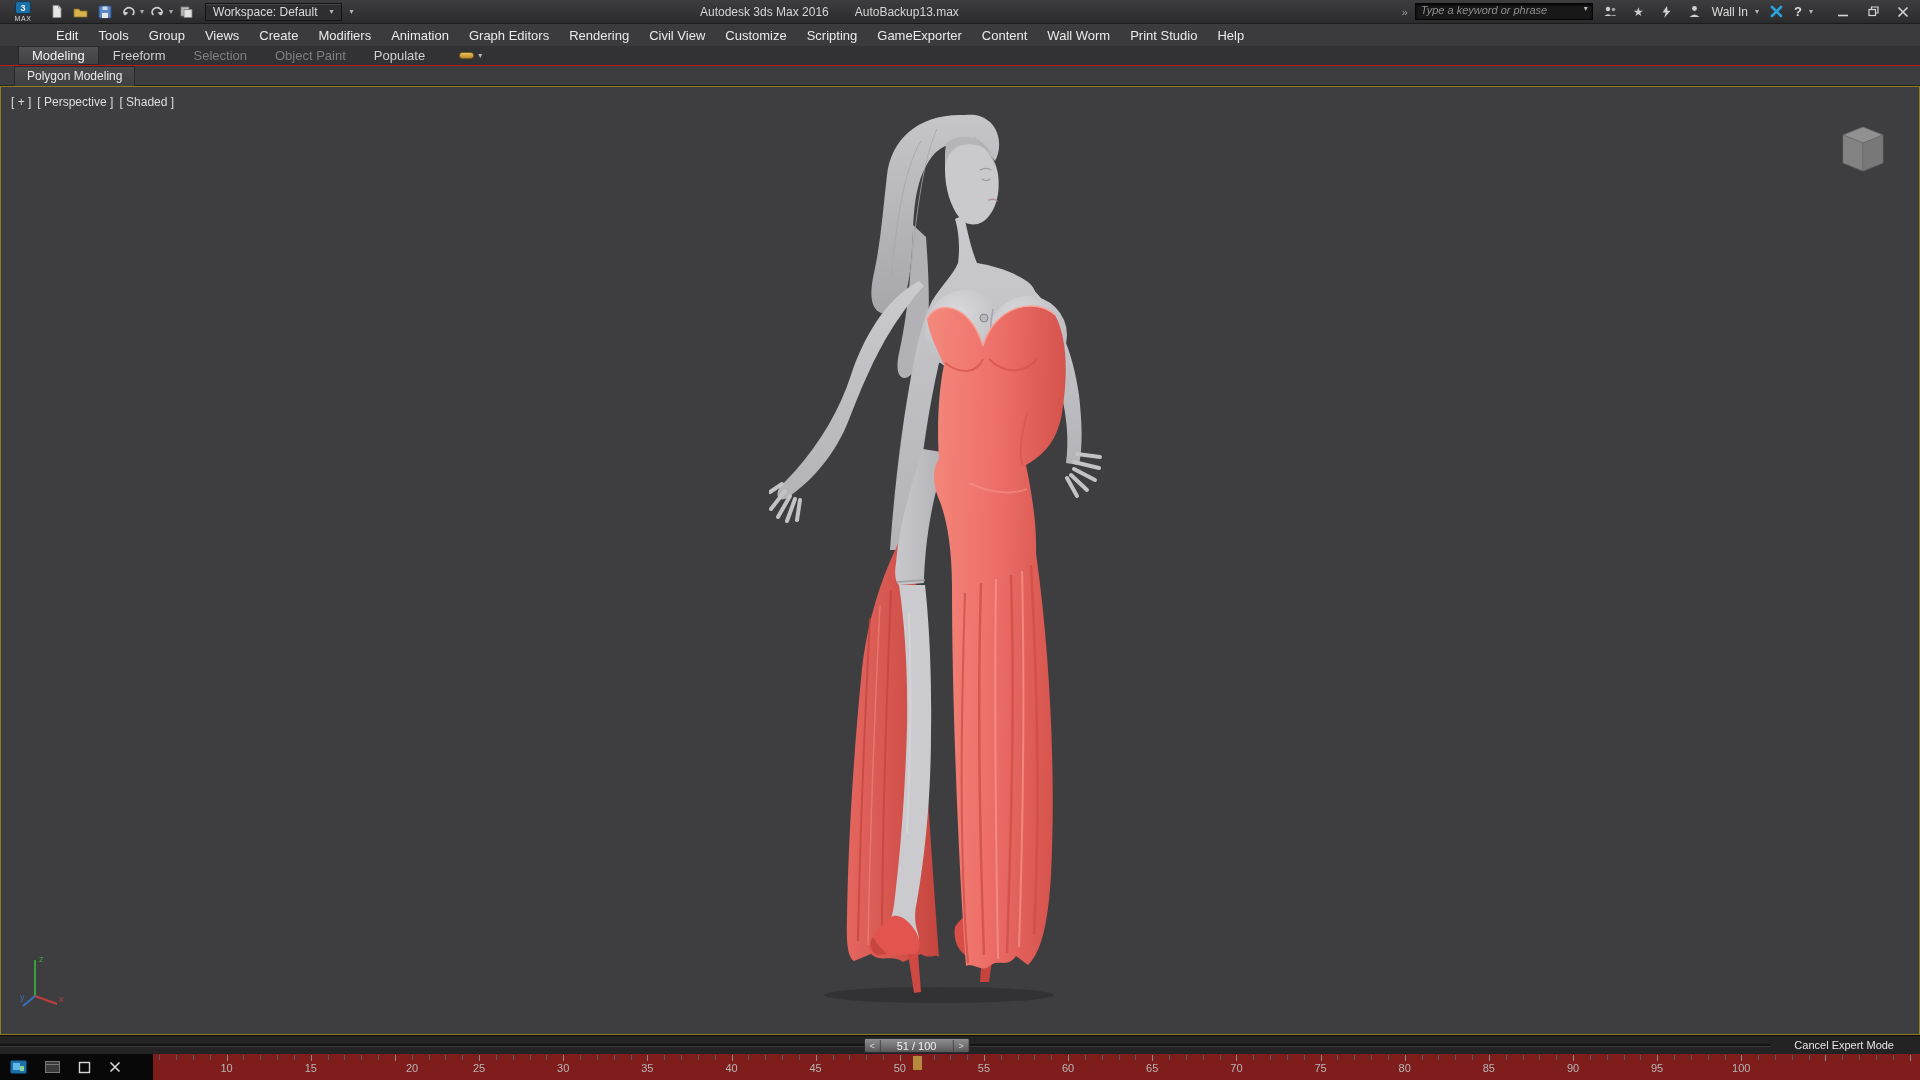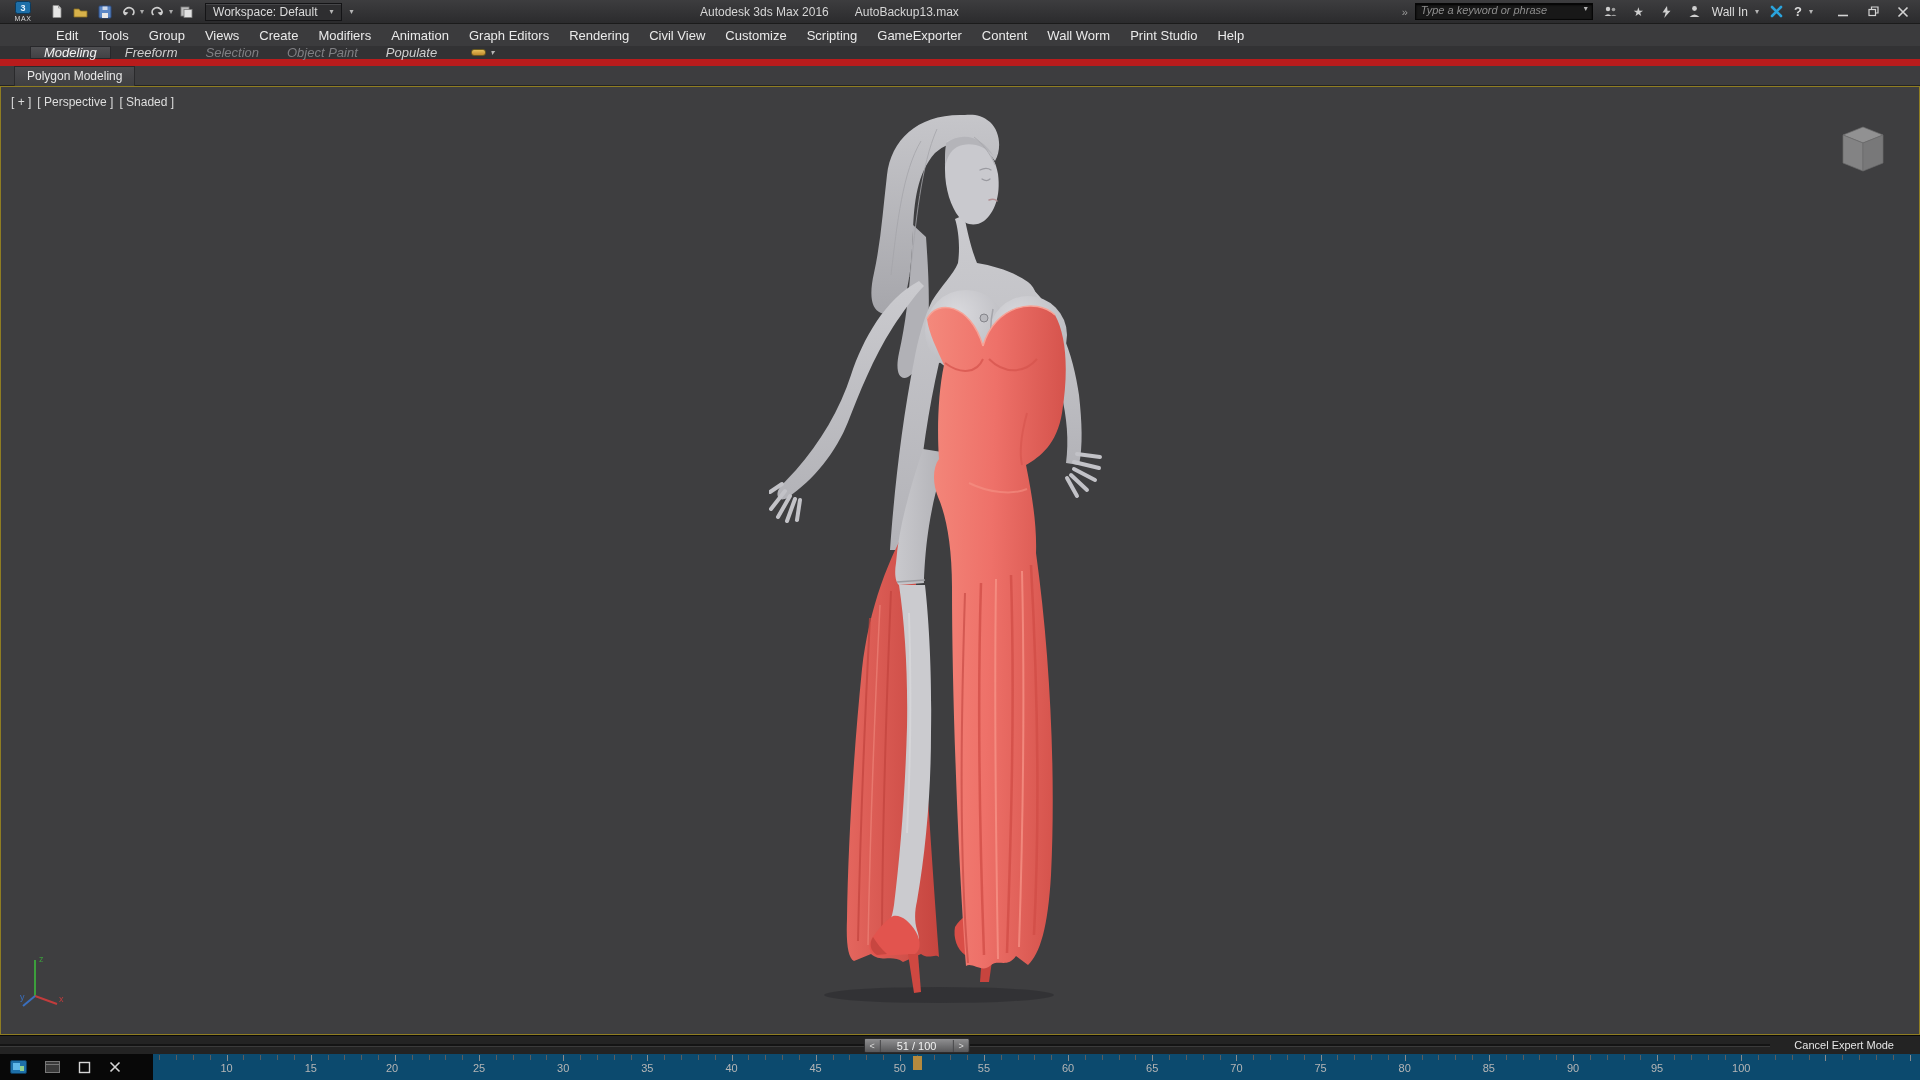--- a/index.html
+++ b/index.html
@@ -32,21 +32,21 @@
   .help-q { font-size:13px; font-weight:bold; color:#dcdcdc; }
   .win-controls { display:flex; margin-left:8px; }
   .win-btn { width:30px; height:22px; display:flex; align-items:center; justify-content:center; }
 
   
   .menubar { height:22px; background:#3b3b3d; display:flex; align-items:center; padding-left:46px; }
   .menu-item { padding:3px 10px; font-size:13px; color:#eaeaea; }
 
   
   .tabrow { height:20px; background:#323234; display:flex; align-items:stretch;
-    padding-left:30px; border-bottom:7px solid #b91c1c;font-style:italic; }
+    padding-left:18px; border-bottom:1px solid #b91c1c; }
   .rtab { display:flex; align-items:center; padding:0 14px; font-size:13px; color:#cfcfcf; }
   .rtab.active { background:linear-gradient(#525255,#404043); color:#f2f2f2;
     box-shadow:inset 0 0 0 1px #28282b; }
   .rtab.disabled { color:#7f7f83; }
   .ribbon-toggle { display:flex; align-items:center; gap:4px; margin-left:20px; }
   .pill { width:15px; height:7px; background:linear-gradient(#e8c05a,#c08a2e);
     border:1px solid #6b5a1e; border-radius:3px; }
   .caret { font-size:8px; color:#b5b5b5; }
 
   
@@ -75,21 +75,21 @@
   .slider-handle .arr { padding:0 5px; font-size:9px; color:#dcdcdc; }
   .slider-handle .readout { padding:0 16px; border-left:1px solid #48484a;
     border-right:1px solid #48484a; white-space:nowrap; }
   .expert-btn { width:150px; display:flex; align-items:center; justify-content:flex-end;
     padding-right:26px; font-size:11px; color:#e6e6e6; }
 
   
   .rulerrow { height:26px; display:flex; }
   .icons-panel { width:153px; background:#080808; display:flex; align-items:center;
     gap:18px; padding-left:10px; }
-  .ruler { flex:1; position:relative; background:#0c4a6e; overflow:hidden; }
+  .ruler { flex:1; position:relative; background:#7f1d1d; overflow:hidden; }
   .tick { position:absolute; top:1px; width:1px; height:5px; background:#5c5c5c; }
   .tick.major { background:#8a8a8a; height:6px; }
   .rlabel { position:absolute; top:8px; transform:translateX(-50%); font-size:11px; color:#b6b6b6; }
   .fmarker { position:absolute; top:2px; width:9px; height:14px; background:#b58a3e; }
 </style>
 </head>
 <body>
 
 <div class="titlebar">
   <div class="app-btn">
@@ -538,21 +538,21 @@
       <div class="tick" style="left: 1638.8px;"></div>
       <div class="tick" style="left: 1655.6px;"></div>
       <div class="tick major" style="left: 1672.4px;"></div>
       <div class="tick" style="left: 1689.3px;"></div>
       <div class="tick" style="left: 1706.1px;"></div>
       <div class="tick" style="left: 1722.9px;"></div>
       <div class="tick" style="left: 1739.8px;"></div>
       <div class="tick major" style="left: 1756.6px;"></div>
       <div class="rlabel" style="left: 73.6px;">10</div>
       <div class="rlabel" style="left: 157.8px;">15</div>
-      <div class="rlabel" style="left: 239px;">20</div>
+      <div class="rlabel" style="left: 259px;">20</div>
       <div class="rlabel" style="left: 326px;">25</div>
       <div class="rlabel" style="left: 410.2px;">30</div>
       <div class="rlabel" style="left: 494.3px;">35</div>
       <div class="rlabel" style="left: 578.5px;">40</div>
       <div class="rlabel" style="left: 662.6px;">45</div>
       <div class="rlabel" style="left: 746.8px;">50</div>
       <div class="rlabel" style="left: 830.9px;">55</div>
       <div class="rlabel" style="left: 915.1px;">60</div>
       <div class="rlabel" style="left: 999.2px;">65</div>
       <div class="rlabel" style="left: 1083.4px;">70</div>

